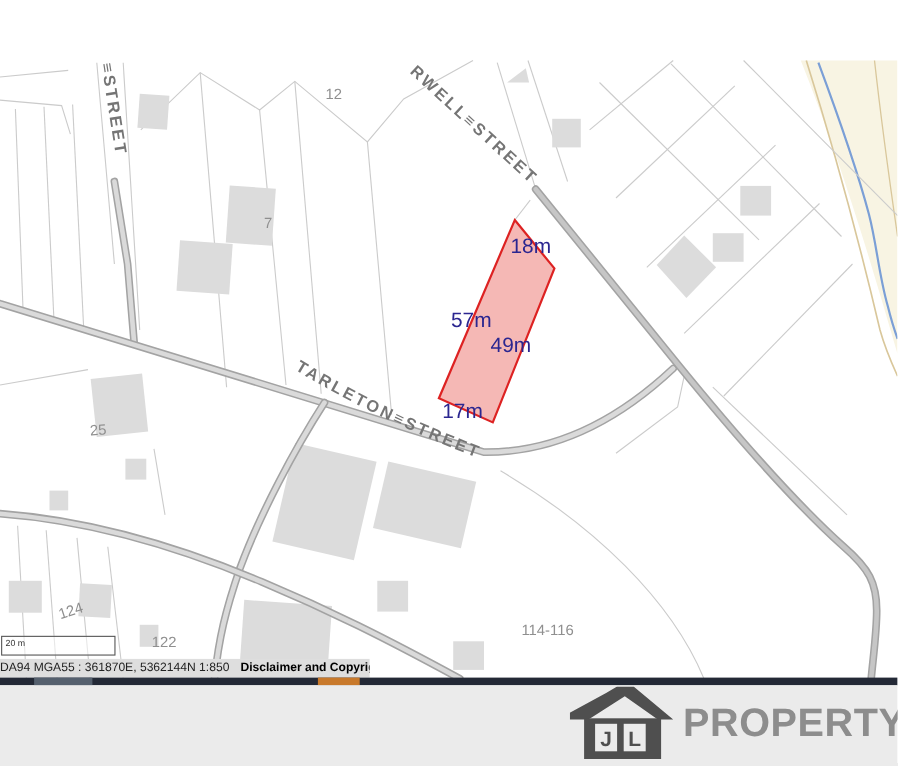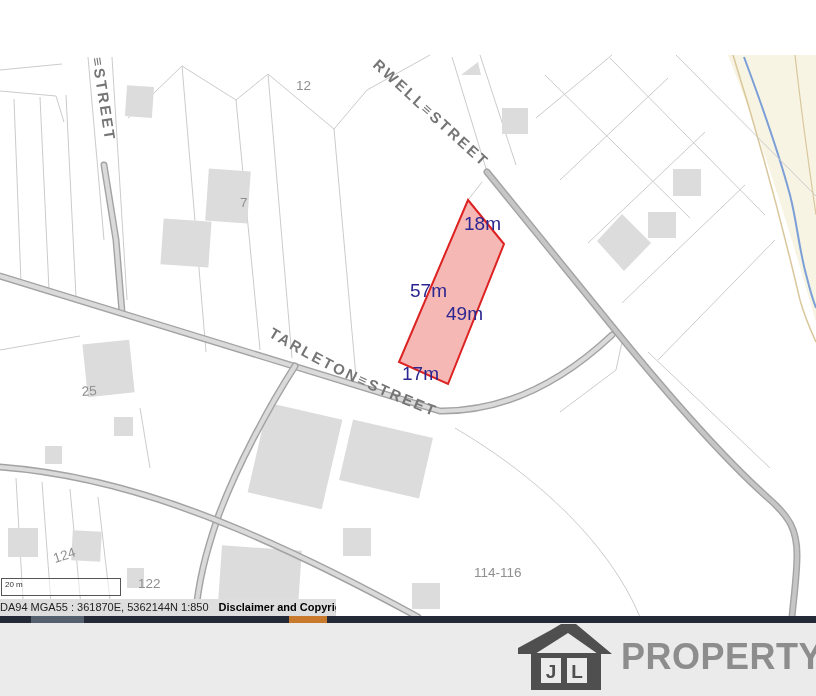--- a/index.html
+++ b/index.html
@@ -8,21 +8,21 @@
   svg{display:block;}
   .parcel{stroke:#cbcbcb;stroke-width:1;fill:none;}
   .bldg{fill:#dcdcdc;}
   .road-casing{stroke:#a3a3a3;stroke-width:7;fill:none;stroke-linecap:round;}
   .road-fill{stroke:#dadada;stroke-width:4.2;fill:none;stroke-linecap:round;}
   .road-fill-dark{stroke:#c6c6c6;stroke-width:4.2;fill:none;stroke-linecap:round;}
   .street-label{fill:#757575;font-weight:bold;font-size:15px;letter-spacing:2.5px;font-family:"Liberation Sans",sans-serif;}
   .lot-num{fill:#8f8f8f;font-size:13.5px;font-family:"Liberation Sans",sans-serif;}
   .dim{fill:#2b2690;font-size:19px;font-family:"Liberation Sans",sans-serif;}
   .lot{stroke:#dd2222;stroke-width:2;}
-  .scalebar{position:absolute;left:1px;top:578px;width:120px;height:18px;border:1px solid #555;background:rgba(255,255,255,.55);font-size:8px;color:#333;padding:1px 0 0 3px;box-sizing:border-box;}
+  .scalebar{position:absolute;left:1px;top:578px;width:104px;height:18px;border:1px solid #555;background:rgba(255,255,255,.55);font-size:8px;color:#333;padding:1px 0 0 3px;box-sizing:border-box;}
   .statusbar{position:absolute;left:0;top:599px;width:336px;height:17px;background:#dedede;font-size:11px;line-height:17px;color:#222;white-space:nowrap;overflow:hidden;}
   .statusbar .notice{font-weight:bold;color:#000;margin-left:10px;}
   .bottombar{position:absolute;left:0;top:616px;width:816px;height:7px;background:#232936;}
   .seg{position:absolute;top:0;height:7px;}
   .seg-gray{left:31px;width:53px;background:#55606e;}
   .seg-orange{left:289px;width:38px;background:#c8792b;}
   .footer{position:absolute;left:0;top:623px;width:816px;height:73px;background:#ebebeb;}
   .logo-house{position:absolute;left:518px;top:1px;}
   .brand{position:absolute;left:621px;top:13px;font-size:36px;font-weight:bold;color:#8d8d8d;letter-spacing:.5px;font-family:"Liberation Sans",sans-serif;}
 </style>

